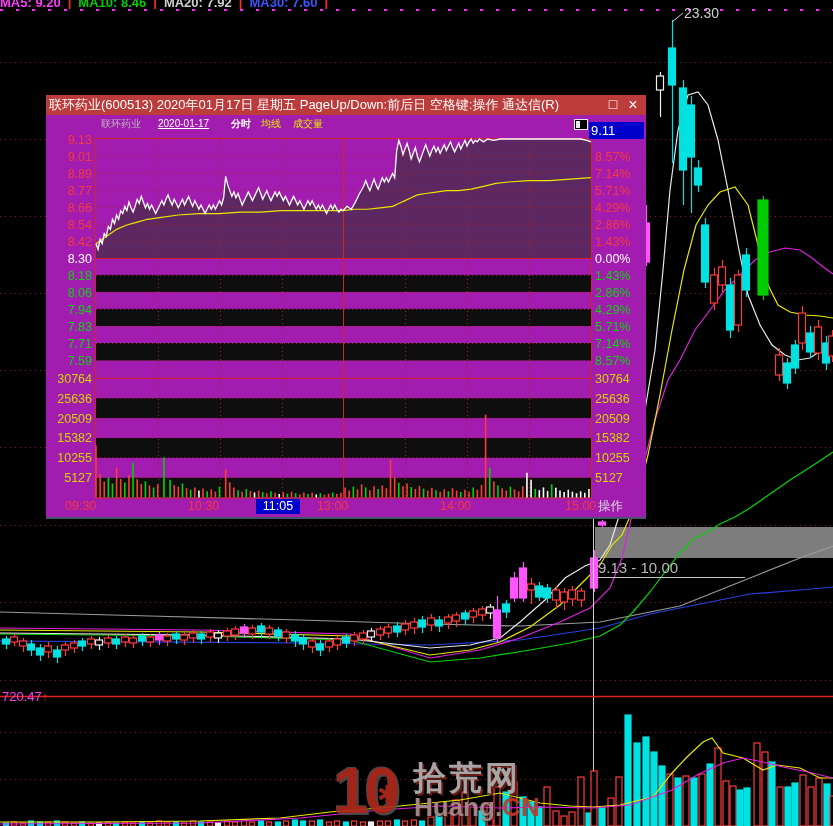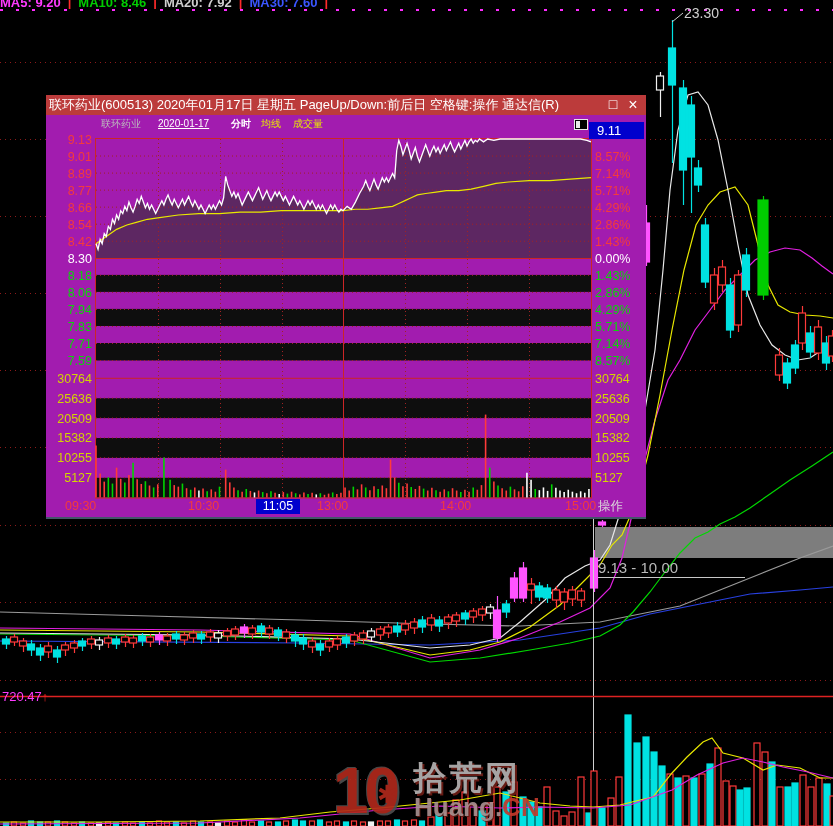--- a/index.html
+++ b/index.html
@@ -39,21 +39,21 @@
   #infobar{position:absolute;left:0;top:20px;width:600px;height:18px;font-size:10px;line-height:18px;}
   #infobar span{position:absolute;white-space:nowrap;}
   #info-name{left:55px;color:#bdbdbd;}
   #info-date{left:112px;color:#fff;text-decoration:underline;}
   #info-view{left:185px;color:#fff;font-weight:bold;}
   #info-ma{left:215px;color:#e8e800;}
   #info-vol{left:247px;color:#e8e800;}
   #mini-icon{position:absolute;left:528px;top:24px;width:12px;height:9px;border:1px solid #e8e8e8;background:#000;}
   #mini-icon i{position:absolute;left:1px;top:1px;width:4px;height:7px;background:#e8e8e8;}
   #price-badge{position:absolute;left:543px;top:27px;width:55px;height:17px;background:#0000cd;color:#fff;
-               font-size:13px;line-height:17px;padding-left:8px;box-sizing:border-box;z-index:12;}
+               font-size:13px;line-height:17px;padding-left:2px;box-sizing:border-box;z-index:12;}
   #it-svg{position:absolute;left:0;top:38px;}
 </style>
 </head>
 <body>
 
 <div id="stage">
 
   <div id="ma-row"><span style="color: rgb(255, 58, 255);">MA5: 9.20</span><span style="color: rgb(255, 42, 42);">|</span><span style="color: rgb(0, 204, 0);">MA10: 8.46</span><span style="color: rgb(255, 42, 42);">|</span><span style="color: rgb(208, 208, 208);">MA20: 7.92</span><span style="color: rgb(255, 42, 42);">|</span><span style="color: rgb(58, 86, 255);">MA30: 7.60</span><span style="color: rgb(255, 42, 42);">|</span></div>
 
   <svg id="bg-svg" width="833" height="826" viewBox="0 0 833 826">

